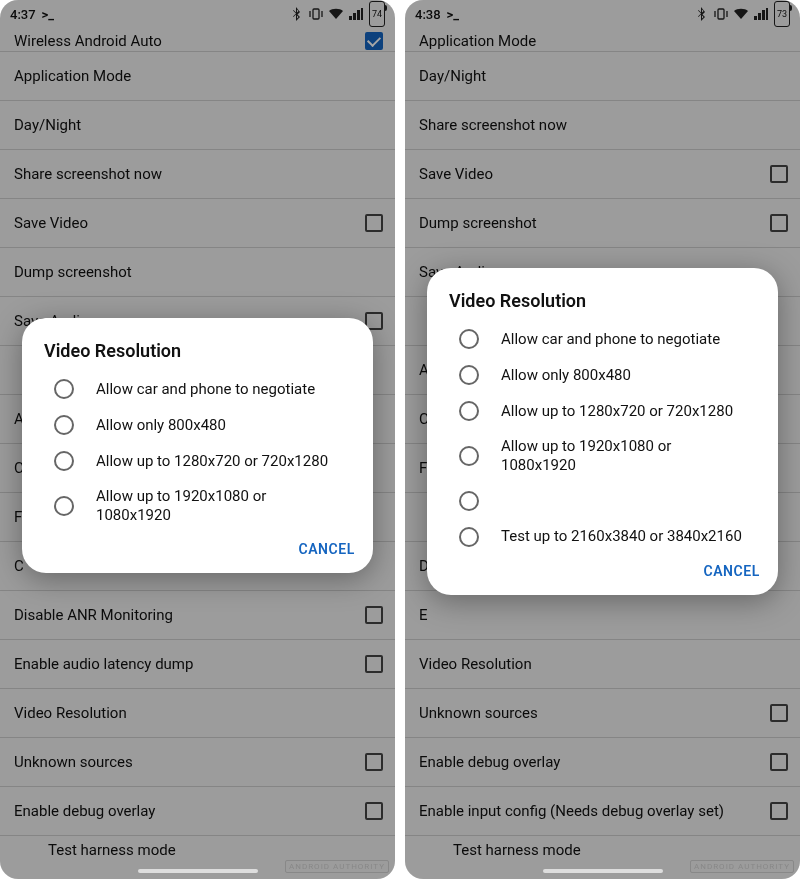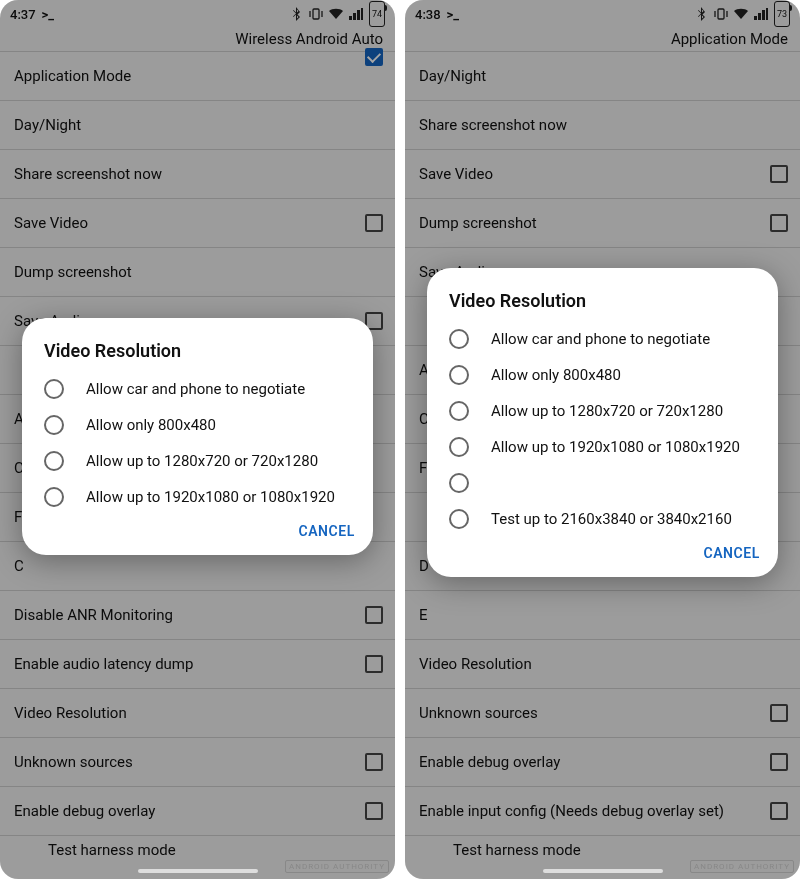--- a/index.html
+++ b/index.html
@@ -89,21 +89,21 @@
   .dlg-title {
     font-size:18px;
     font-weight:600;
     color:#111;
     padding:0 22px 10px 22px;
   }
   .opt {
     display:flex;
     align-items:center;
     gap:22px;
-    padding:8px 22px;
+    padding:8px 32px;
     font-size:15px;
     color:#111;
   }
   .opt .radio {
     width:20px;
     height:20px;
     border:2px solid #666;
     border-radius:50%;
     flex:0 0 auto;
   }
@@ -155,21 +155,21 @@
     position:relative;
   }
   .batt::after{
     content:"";
     position:absolute;
     right:-3px; top:3px;
     width:2px; height:6px;
     background:#222;
     border-radius:0 2px 2px 0;
   }
-  .row.partial-top { height:24px; align-items:flex-end; padding-top:2px;flex-direction:column; }
+  .row.partial-top { height:24px; align-items:center; padding-top:2px; }
   .row.partial-bottom { height:28px; border-bottom:none;padding-left:48px; }
 </style>
 </head>
 <body>
 
 <div class="phone">
   <div class="statusbar">
     <div class="left">
       <span>4:37</span>
       <span class="prompt">&gt;_</span>

